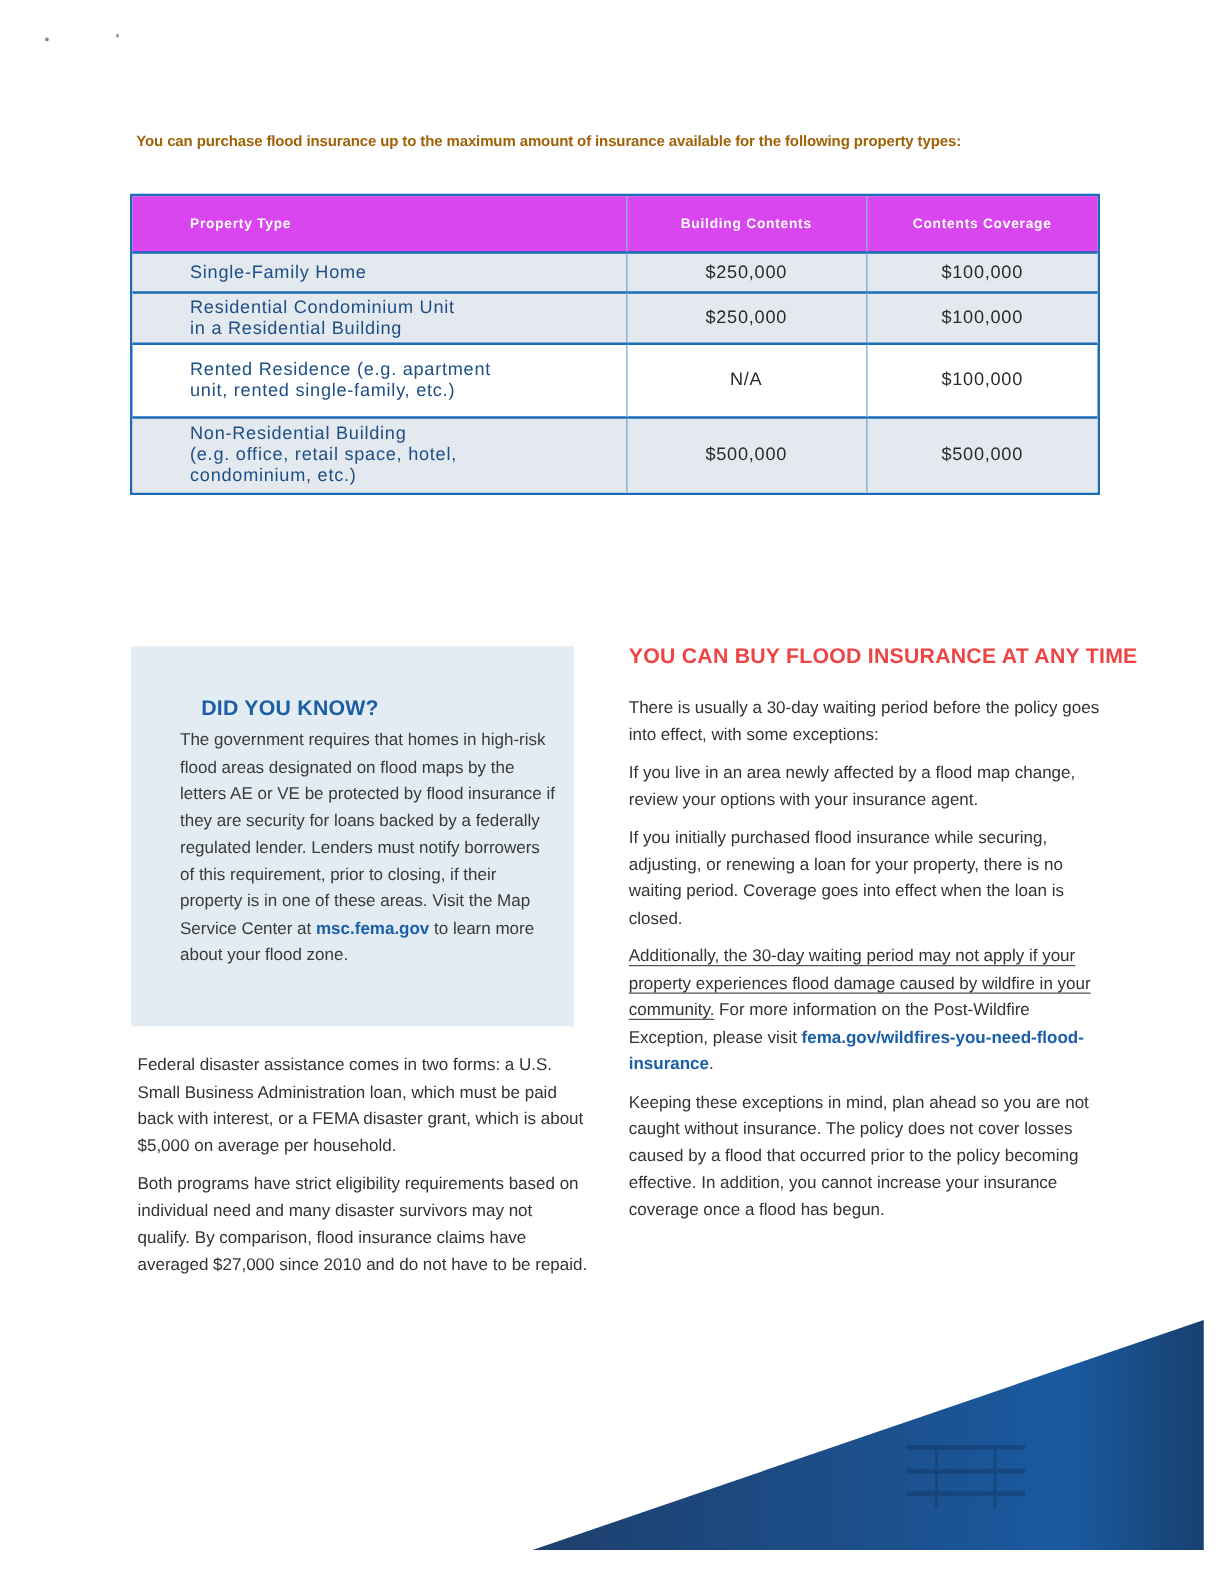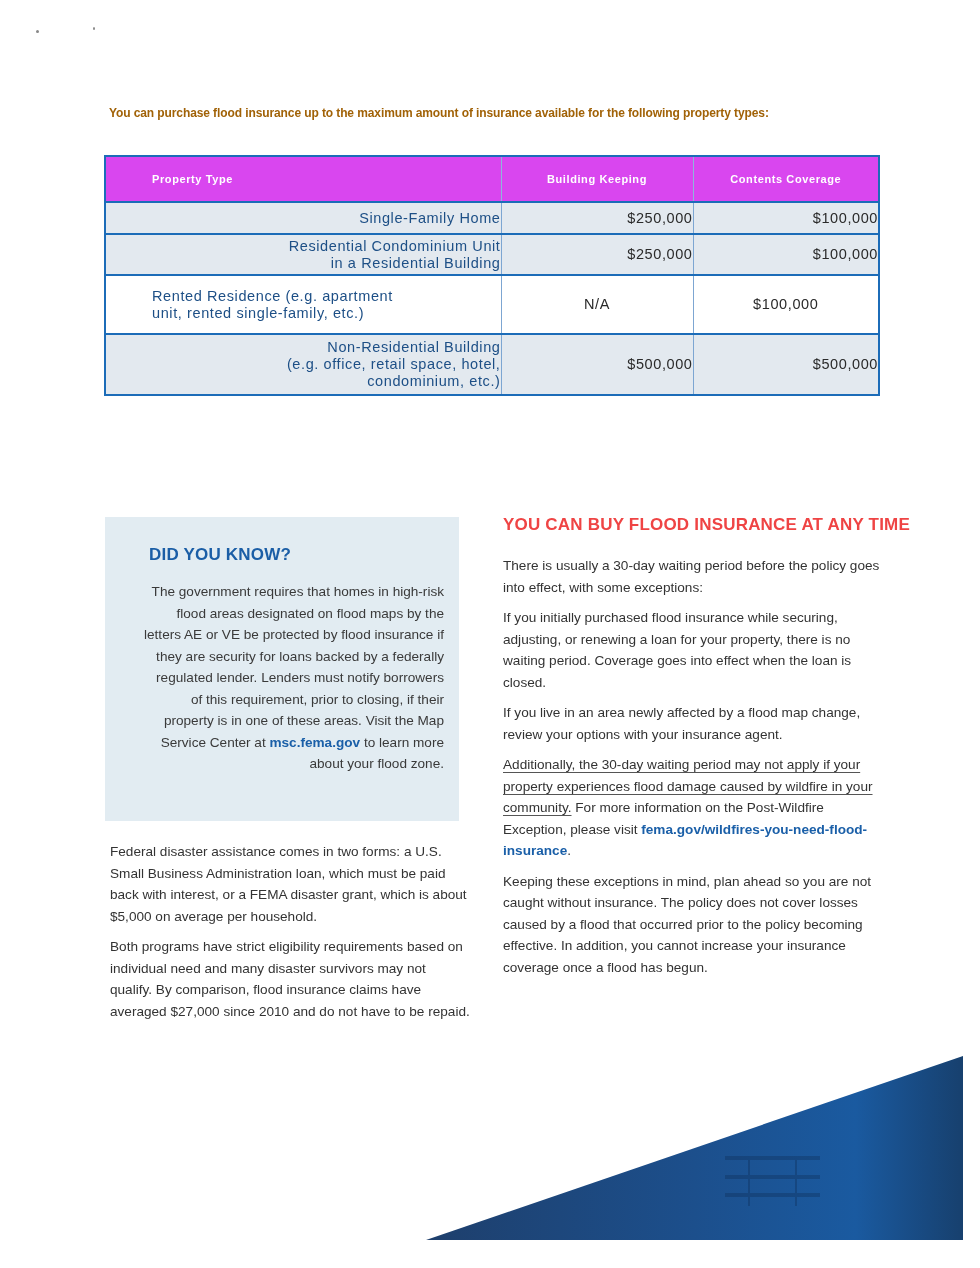--- a/index.html
+++ b/index.html
@@ -11,25 +11,25 @@
   .tbl { position:absolute; left:104px; top:155px; width:776px; border:2px solid #1c6cb8;
          border-collapse:collapse; box-sizing:border-box; }
   .tbl table { width:100%; border-collapse:collapse; table-layout:fixed; }
   .tbl th { background:#d946ef; color:#fff; font-size:11px; font-weight:bold; letter-spacing:0.6px;
             height:44px; padding:0; border-left:1px solid #8fb5dc; }
   .tbl th:first-child { text-align:left; padding-left:46px; border-left:none; }
   .tbl td { font-size:14.5px; color:#1d4f86; letter-spacing:0.6px; line-height:17px; padding:0;
             border-top:2px solid #1c6cb8; border-left:1px solid #7da6d2; }
   .tbl td:first-child { padding-left:46px; border-left:none; }
   .tbl td.num { text-align:center; color:#2a2a2a; }
-  .tbl tr.shade td { background:#e3e9ef;text-align:right; }
+  .tbl tr.shade td { background:#e3e9ef; }
   .dyk { position:absolute; left:105px; top:517px; width:354px; height:304px; background:#e2ecf2; }
-  .dyk h3 { position:absolute; left:40px; top:24px; margin:4px; font-size:17px; font-weight:bold; color:#1b5ea6;
+  .dyk h3 { position:absolute; left:40px; top:24px; margin:16px; font-size:17px; font-weight:bold; color:#1b5ea6;
             letter-spacing:0.2px; }
-  .dyk p { position:absolute; left:39px; top:64px; width:300px; margin:0; font-size:13.6px; line-height:21.5px; color:#3a3a3a;text-align:right; }
+  .dyk p { position:absolute; left:39px; top:64px; width:300px; margin:0; font-size:13.6px; line-height:21.5px; color:#3a3a3a; }
   .link { color:#1a5fa8; font-weight:bold; }
   .col-left { position:absolute; left:110px; top:841px; width:360px; }
   .col-left p, .col-right p { margin:0 0 9px 0; font-size:13.6px; line-height:21.5px; color:#333; }
   .col-right { position:absolute; left:503px; top:555px; width:380px; }
   .h2 { position:absolute; left:503px; top:515px; margin:0; font-size:17px; font-weight:bold; color:#ef4444; letter-spacing:0.2px; white-space:nowrap; }
   .ul { text-decoration:underline; text-decoration-color:#555; text-underline-offset:3px; }
   .deco { position:absolute; left:0; top:0; }
 </style>
 </head>
 <body>
@@ -42,21 +42,21 @@
 <div class="tbl">
   <table>
     <colgroup>
         <col style="width:395px">
         <col style="width:192px">
         <col>
       </colgroup>
     <thead>
       <tr>
         <th>Property Type</th>
-        <th>Building Keeping</th>
+        <th>Building Contents</th>
         <th>Contents Coverage</th>
       </tr>
     </thead>
     <tbody id="tbody">
         <tr class="shade" style="height: 32px;">
           <td>
             <div>Single-Family Home</div>
           </td>
           <td class="num">$250,000</td>
           <td class="num">$100,000</td>
@@ -96,22 +96,22 @@
 </div>
 
 <div class="col-left">
   <p>Federal disaster assistance comes in two forms: a U.S. Small Business Administration loan, which must be paid back with interest, or a FEMA disaster grant, which is about $5,000 on average per household.</p>
   <p>Both programs have strict eligibility requirements based on individual need and many disaster survivors may not qualify. By comparison, flood insurance claims have averaged $27,000 since 2010 and do not have to be repaid.</p>
 </div>
 
 <h2 class="h2">YOU CAN BUY FLOOD INSURANCE AT ANY TIME</h2>
 <div class="col-right">
   <p>There is usually a 30-day waiting period before the policy goes into effect, with some exceptions:</p>
+  <p>If you live in an area newly affected by a flood map change, review your options with your insurance agent.</p>
   <p>If you initially purchased flood insurance while securing, adjusting, or renewing a loan for your property, there is no waiting period. Coverage goes into effect when the loan is closed.</p>
-  <p>If you live in an area newly affected by a flood map change, review your options with your insurance agent.</p>
   <p><span class="ul">Additionally, the 30-day waiting period may not apply if your property experiences flood damage caused by wildfire in your community.</span><span> For more information on the Post-Wildfire Exception, please visit </span><span class="link">fema.gov/wildfires-you-need-flood-insurance</span><span>.</span></p>
   <p>Keeping these exceptions in mind, plan ahead so you are not caught without insurance. The policy does not cover losses caused by a flood that occurred prior to the policy becoming effective. In addition, you cannot increase your insurance coverage once a flood has begun.</p>
 </div>
 
 <svg class="deco" width="980" height="1268">
   <defs>
     <linearGradient id="tg" x1="0" y1="0" x2="1" y2="0">
       <stop offset="0" stop-color="#1e3f6c"></stop>
       <stop offset="0.5" stop-color="#1c4f8c"></stop>
       <stop offset="0.8" stop-color="#1a5aa0"></stop>

